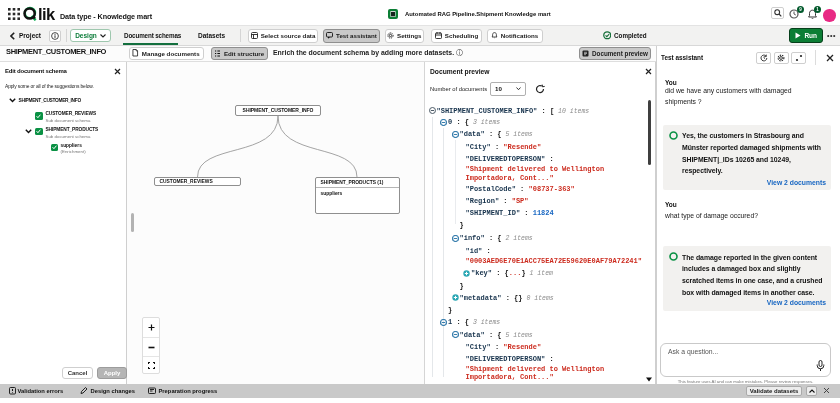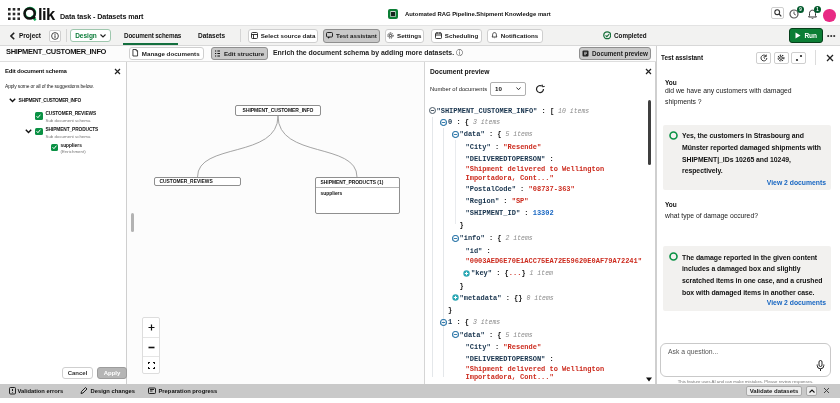--- a/index.html
+++ b/index.html
@@ -35,21 +35,21 @@
       </g>
 </svg>
 
 <svg class="abs" style="left:22px;top:4px" width="34" height="20" viewBox="0 0 34 20">
  <circle cx="8" cy="8.9" r="5.1" fill="none" stroke="#0faf54" stroke-width="2.2"></circle>
  <rect x="10.4" y="11.2" width="2.6" height="5.8" rx="0.5" fill="#0faf54" transform="rotate(-45 11.7 14.1)"></rect>
  <circle cx="7.6" cy="9.5" r="5.1" fill="none" stroke="#111" stroke-width="2.5"></circle>
  <rect x="10.5" y="11.6" width="2.5" height="3.4" fill="#111" transform="rotate(-45 11.7 13.3)"></rect>
  <text x="15.9" y="16" font-family="Liberation Sans" font-size="16.5" font-weight="700" letter-spacing="-0.5" fill="#111">lik</text>
 </svg>
-<div class="abs" style="left:60px;top:12px;font-size:7.2px;font-weight:700;color:#111;letter-spacing:-0.1px;">Data task - Datasets mart</div>
+<div class="abs" style="left:60px;top:12px;font-size:7.2px;font-weight:700;color:#111;letter-spacing:-0.1px;">Data type - Knowledge mart</div>
 
 <svg class="abs" style="left:388px;top:9px" width="10" height="10" viewBox="0 0 10 10">
  <rect x="0" y="0" width="10" height="10" rx="2" fill="#0c7e35"></rect>
  <rect x="2.5" y="2" width="5" height="6" rx="0.5" fill="#fff"></rect>
  <path d="M3.5 3.5h3M3.5 5h3M3.5 6.5h2" stroke="#0c3" stroke-width="0.8"></path>
  <rect x="3" y="2.8" width="4" height="4.6" fill="#15231c"></rect>
 </svg>
 <div class="abs" style="left:405px;top:10.7px;font-size:5.9px;font-weight:700;color:#111;">Automated RAG Pipeline.Shipment Knowledge mart</div>
 
 <div class="btn" style="left:771px;top:7px;width:13px;height:12px;border-radius:2px;">
@@ -279,21 +279,21 @@
         <use href="#minusb"></use>
       </svg>
 <div class="j" style="left:459.5px;top:130px"><span class="k">"data"</span><span class="b"> : {</span><span class="it"> 5 items</span></div>
 
 <div class="j" style="left:465.5px;top:142.5px"><span class="k">"City"</span><span class="b"> : </span><span class="s">"Resende"</span></div>
 <div class="j" style="left:465.5px;top:154.5px"><span class="k">"DELIVEREDTOPERSON"</span><span class="b"> :</span></div>
 <div class="j" style="left:465.5px;top:164.5px"><span class="s">"Shipment delivered to Wellington</span></div>
 <div class="j" style="left:465.5px;top:173.5px"><span class="s">Importadora, Cont..."</span></div>
 <div class="j" style="left:465.5px;top:185px"><span class="k">"PostalCode"</span><span class="b"> : </span><span class="s">"08737-363"</span></div>
 <div class="j" style="left:465.5px;top:197px"><span class="k">"Region"</span><span class="b"> : </span><span class="s">"SP"</span></div>
-<div class="j" style="left:465.5px;top:209px"><span class="k">"SHIPMENT_ID"</span><span class="b"> : </span><span class="n">13302</span></div>
+<div class="j" style="left:465.5px;top:209px"><span class="k">"SHIPMENT_ID"</span><span class="b"> : </span><span class="n">11824</span></div>
 <div class="j" style="left:459.5px;top:220.5px"><span class="b">}</span></div>
 
 <svg class="abs jm" style="left:451.5px;top:234.5px">
         <use href="#minusb"></use>
       </svg>
 <div class="j" style="left:459.5px;top:234px"><span class="k">"info"</span><span class="b"> : {</span><span class="it"> 2 items</span></div>
 <div class="j" style="left:465.5px;top:246.5px"><span class="k">"id"</span><span class="b"> :</span></div>
 <div class="j" style="left:465.5px;top:256.5px"><span class="s">"0003AED6E70E1ACC75EA72E59620E0AF79A72241"</span></div>
 <svg class="abs jm" style="left:463px;top:269.5px">
         <use href="#plus"></use>

